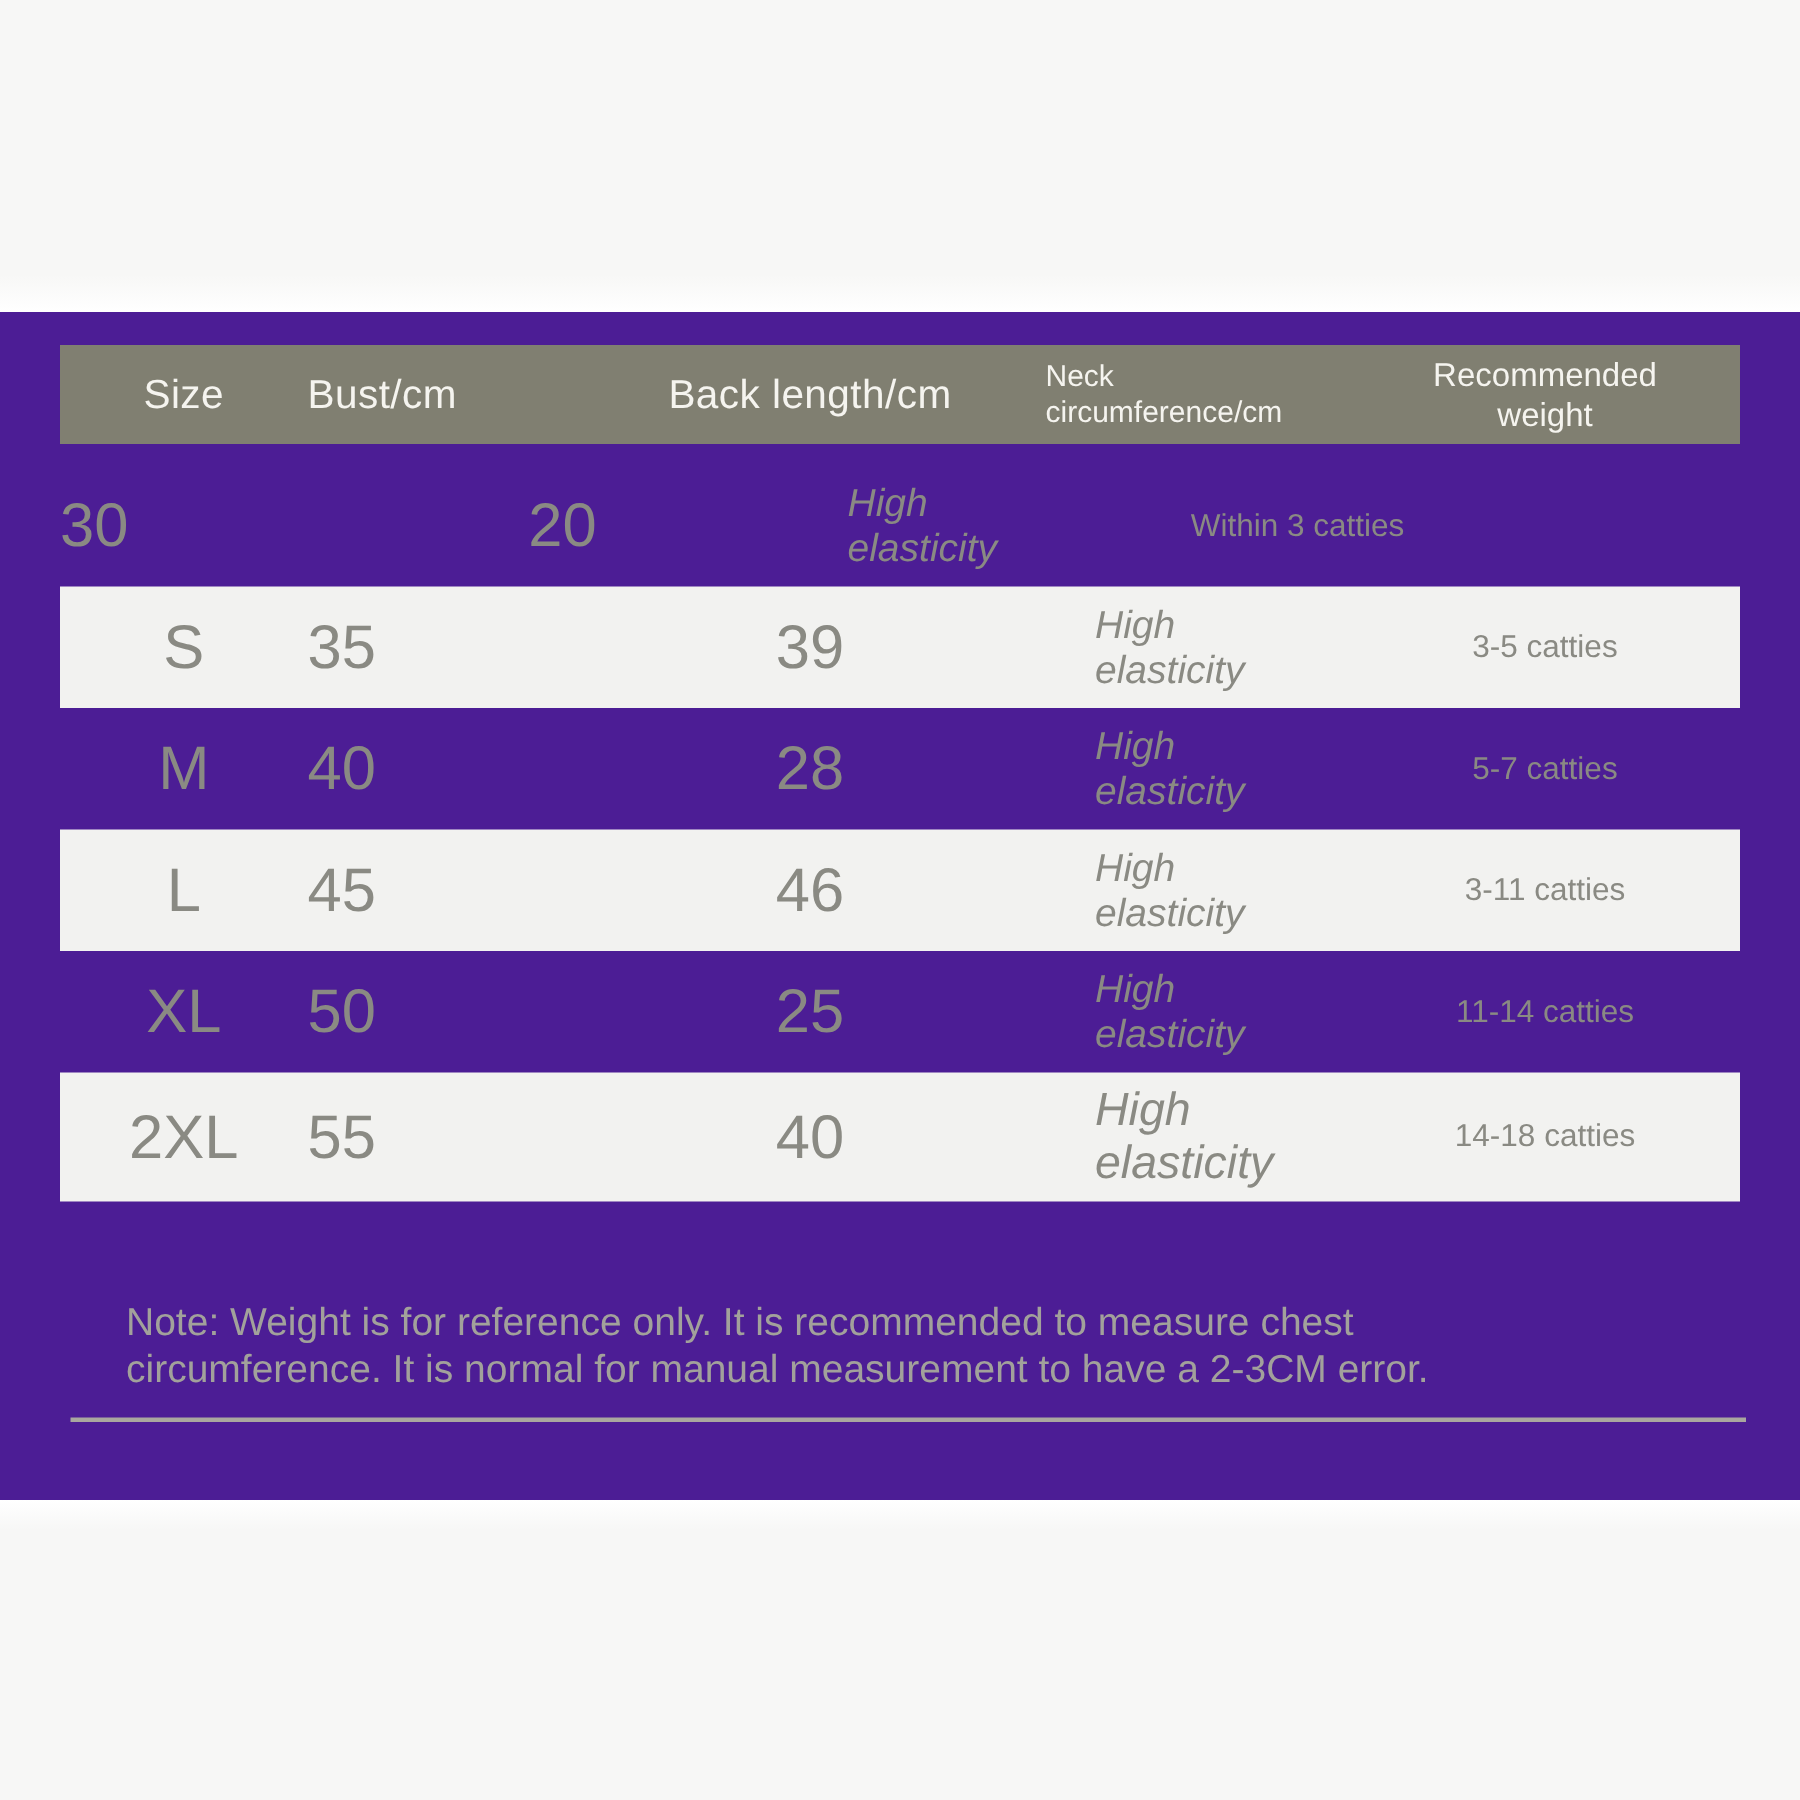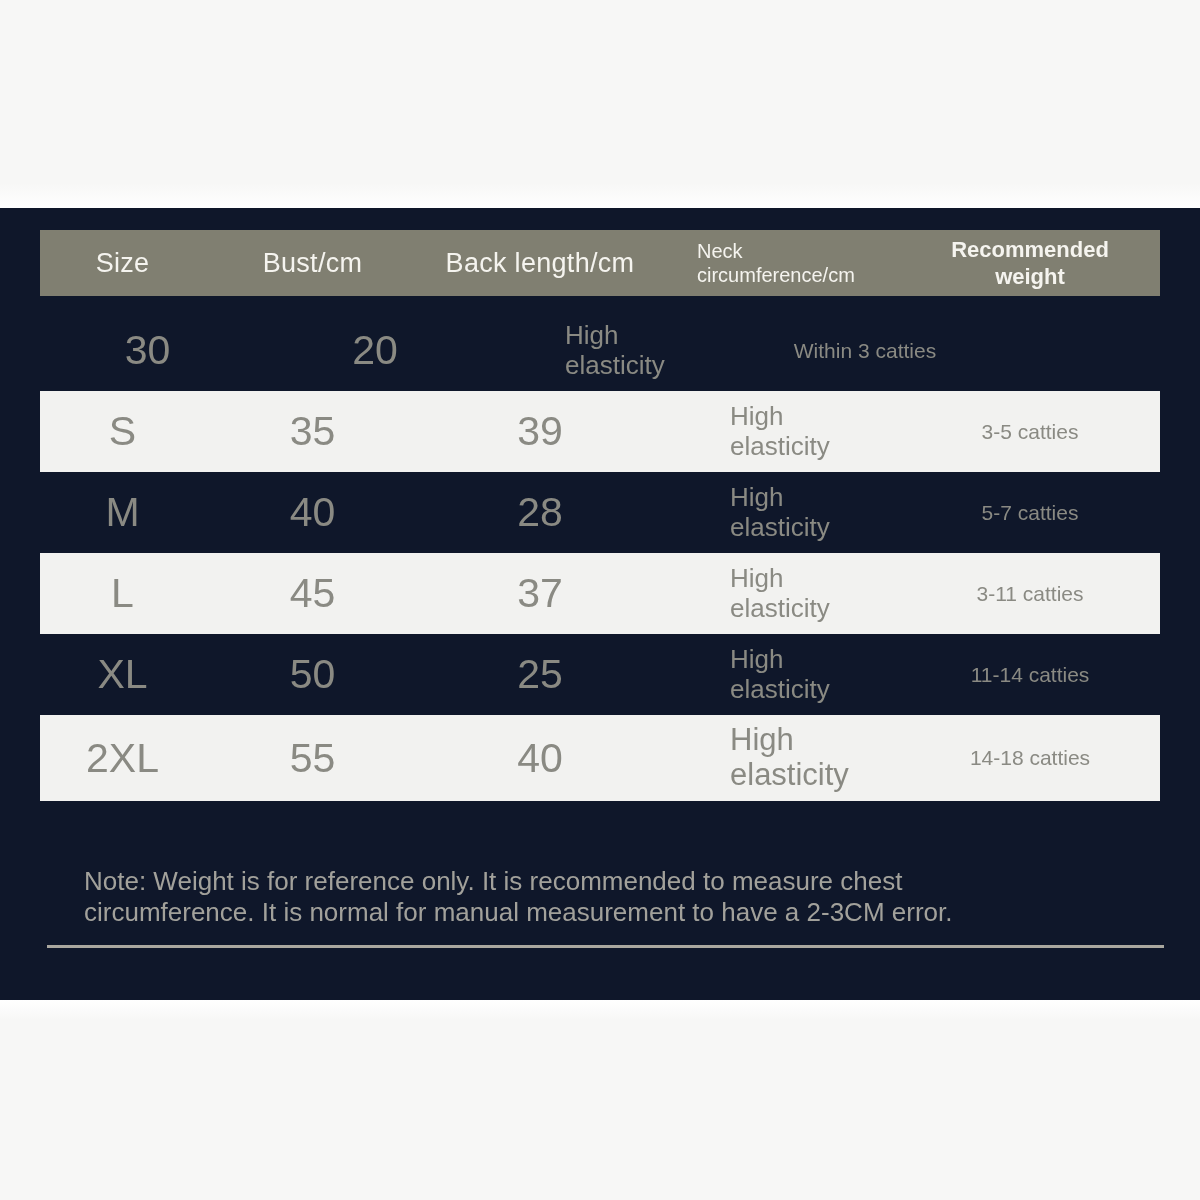--- a/index.html
+++ b/index.html
@@ -5,21 +5,21 @@
   html, body {
     margin: 0;
     padding: 0;
     background: #ffffff;
     font-family: "Liberation Sans", sans-serif;
   }
   .canvas {
     position: relative;
     width: 1200px;
     height: 1200px;
-    background: #0f172a;
+    background: #4c1d95;
     overflow: hidden;
   }
   .band-top {
     position: absolute;
     left: 0; top: 0;
     width: 100%; height: 208px;
     background: linear-gradient(to bottom, var(--band-bg) 0%, var(--band-bg) 88%, #ffffff 100%);
   }
   .band-bottom {
     position: absolute;
@@ -45,40 +45,40 @@
     display: flex;
     height: 81px;
     align-items: center;
     color: var(--cell-text);
   }
   .row.stripe { background: var(--row-stripe); }
   .row.last { height: 86px; }
 
   
   .col-size   { width: 165px; text-align: center; }
-  .col-bust   { width: 215px; text-align: center; }
+  .col-bust   { width: 215px; text-align: left; }
   .col-back   { width: 240px; text-align: center; }
   .col-neck   { width: 240px; text-align: left; box-sizing: border-box; }
   .col-weight { width: 260px; text-align: center; }
 
   .header-row .col-size,
   .header-row .col-bust,
   .header-row .col-back { font-size: 27px; letter-spacing: 0.3px; }
   .header-row .col-neck {
     font-size: 20px;
     line-height: 1.2;
     padding-left: 37px;
   }
   .header-row .col-neck .wrap { max-width: 175px; }
   .header-row .col-weight { font-size: 22px; line-height: 1.25; }
-  .header-row .col-weight .wrap { max-width: 165px; margin: 0 auto; font-weight: bold; }
+  .header-row .col-weight .wrap { max-width: 165px; margin: 0 auto; }
 
   .cell-size { font-size: 41px; }
   .cell-num  { font-size: 41px; }
-  .col-neck.cell { padding-left: 70px; font-size: 26px; line-height: 1.15; }
+  .col-neck.cell { padding-left: 70px; font-size: 26px; line-height: 1.15; font-style: italic; }
   .col-neck.cell .wrap { max-width: 125px; }
   .row.last .col-neck.cell { font-size: 31px; line-height: 1.12; }
   .row.last .col-neck.cell .wrap { max-width: 150px; }
   .cell-weight { font-size: 21px; }
 
   .note {
     position: absolute;
     left: 84px;
     top: 866px;
     width: 940px;
@@ -144,21 +144,21 @@
         <div class="col-back cell-num">28</div>
         <div class="col-neck cell">
             <div class="wrap">High elasticity</div>
           </div>
         <div class="col-weight cell-weight">5-7 catties</div>
       </div>
 
       <div class="row stripe">
         <div class="col-size cell-size">L</div>
         <div class="col-bust cell-num">45</div>
-        <div class="col-back cell-num">37</div>
+        <div class="col-back cell-num">46</div>
         <div class="col-neck cell">
             <div class="wrap">High elasticity</div>
           </div>
         <div class="col-weight cell-weight">3-11 catties</div>
       </div>
 
       <div class="row">
         <div class="col-size cell-size">XL</div>
         <div class="col-bust cell-num">50</div>
         <div class="col-back cell-num">25</div>

